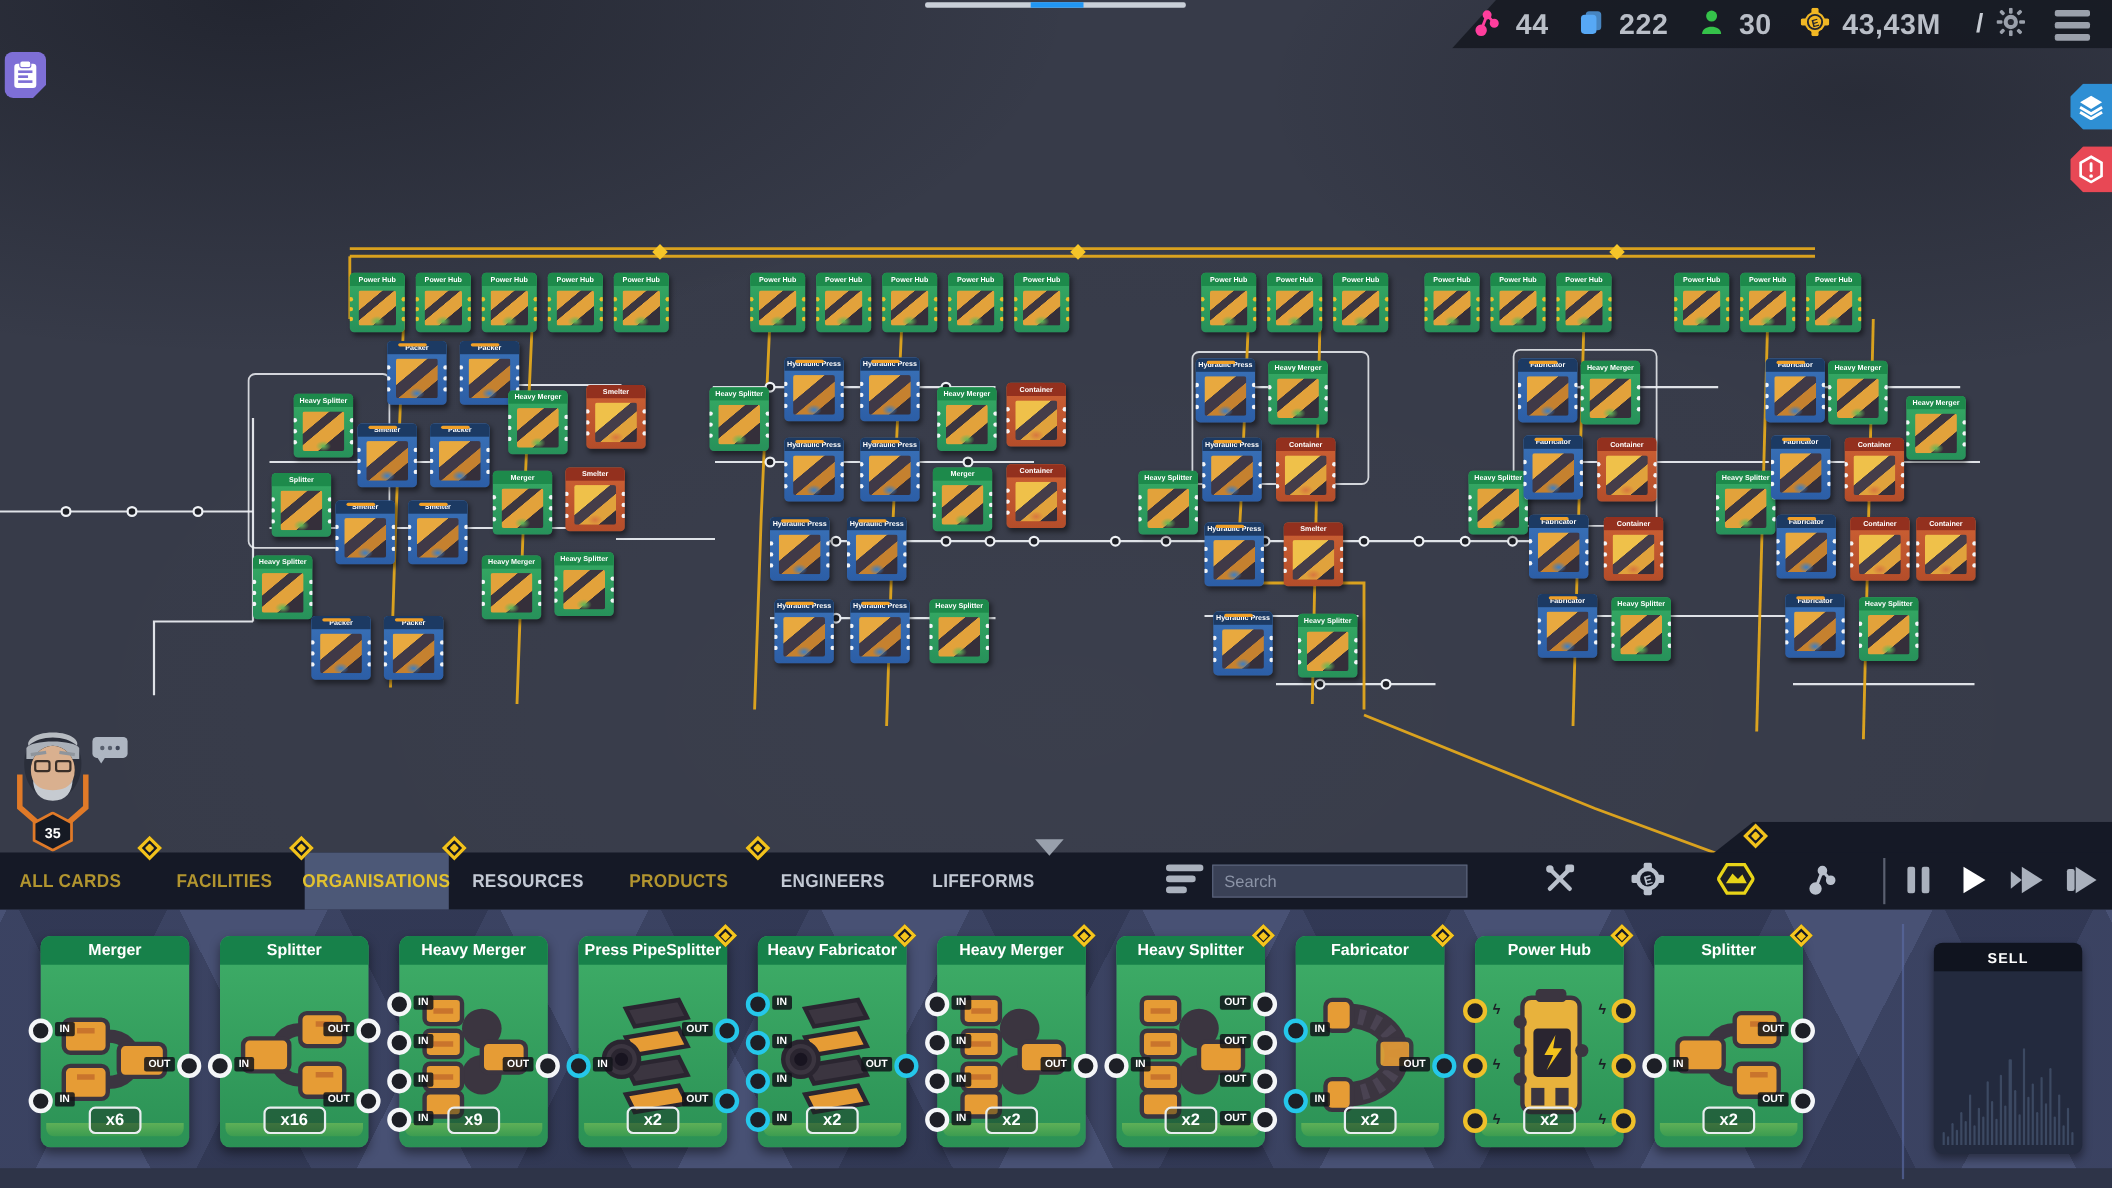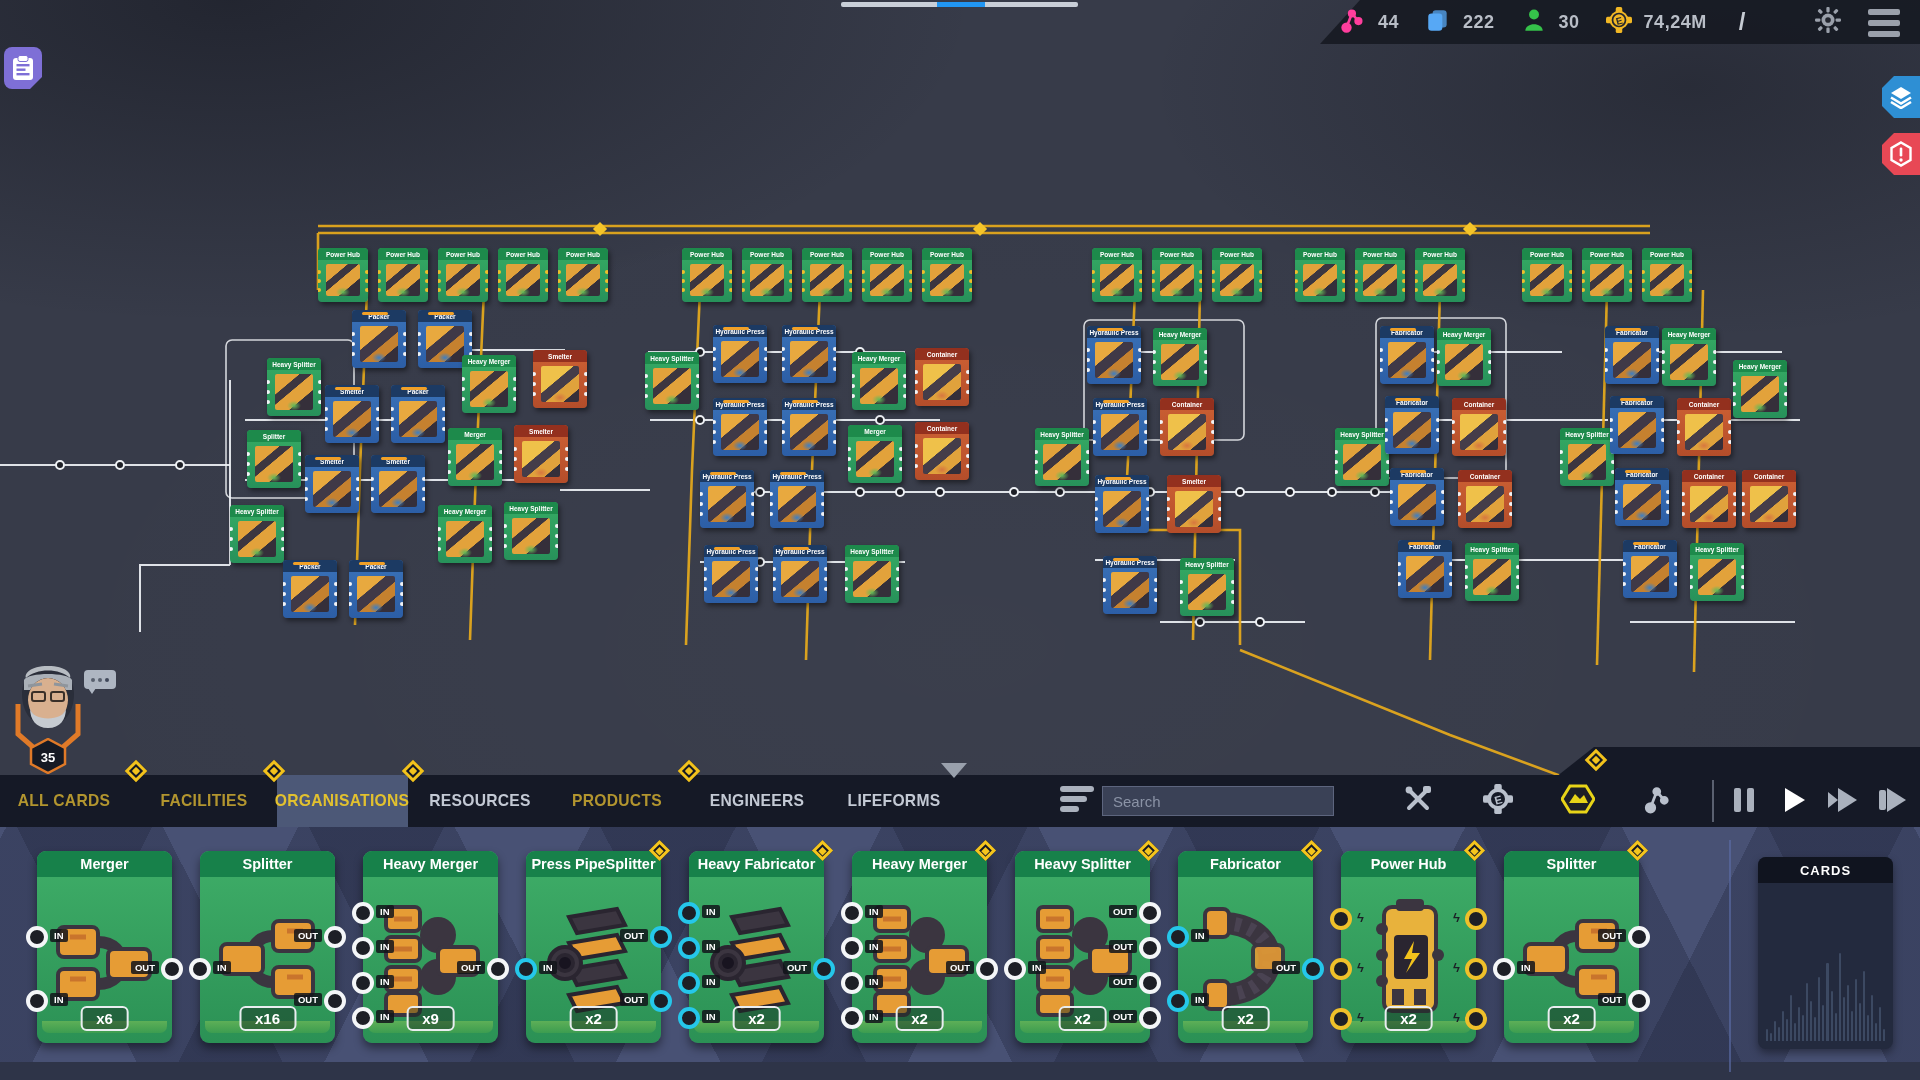--- a/index.html
+++ b/index.html
@@ -13,21 +13,21 @@
       #373b49; }
   .abs { position:absolute; }
 
   
   #topbar-bg { left:1320px; top:0; width:600px; height:44px; background:rgba(23,26,35,.92);
     clip-path:polygon(40px 0,100% 0,100% 100%,0 100%); }
   #top-progress { left:841px; top:2px; width:237px; height:5px; background:#c9cfd8; border-radius:2px; }
   #top-progress .fill { position:absolute; top:0; height:5px; background:#2196f3; }
   #resources { left:1340px; top:0; width:430px; height:44px; display:flex; align-items:center; gap:10px; }
   .res { display:flex; align-items:center; gap:12px; margin-right:16px; }
-  .res .val { color:#b9bec7; font-size:18px; font-weight:bold; letter-spacing:.5px; }
+  .res .val { color:#b9bec7; font-size:26px; font-weight:bold; letter-spacing:.5px; }
   .slash { color:#c6cbd3; font-size:24px; font-weight:bold; margin:0 6px; }
   .hud-ic { width:26px; height:26px; display:inline-block; }
   #gear-btn { left:1815px; top:7px; width:32px; height:32px; }
   #menu-btn { left:1868px; top:9px; width:32px; height:28px; display:flex; flex-direction:column; justify-content:space-between; }
   #menu-btn i { display:block; height:6px; background:#9aa0ab; border-radius:2px; }
 
   #quest-btn { left:4px; top:47px; width:38px; height:42px; background:#7e6fd6; border-radius:8px;
     clip-path:polygon(0 0,100% 0,100% calc(100% - 12px),calc(100% - 12px) 100%,0 100%);
     display:flex; align-items:center; justify-content:center; }
   .side-btn { left:1882px; width:38px; height:42px; border-radius:8px 0 0 8px;
@@ -734,21 +734,21 @@
             <g fill="#f2b824">
               <rect x="9" y="0" width="6" height="6" rx="1.5"></rect>
               <rect x="9" y="18" width="6" height="6" rx="1.5"></rect>
               <rect x="0" y="9" width="6" height="6" rx="1.5"></rect>
               <rect x="18" y="9" width="6" height="6" rx="1.5"></rect>
               <circle cx="12" cy="12" r="8.6"></circle>
             </g>
             <circle cx="12" cy="12" r="6" fill="none" stroke="#23262f" stroke-width="1.6"></circle>
             <text x="12" y="16" text-anchor="middle" font-size="9" font-weight="bold" fill="#23262f" transform="rotate(-15 12 12)">E</text>
           </svg></span>
-        <span class="val">74,24M</span>
+        <span class="val">43,43M</span>
       </div>
       <span class="slash">/</span>
     </div>
   <div id="gear-btn" class="abs">
     <svg class="hud-ic" viewBox="0 0 24 24">
       <g fill="#9aa0ab">
           <circle cx="12" cy="12" r="6"></circle>
       <g>
             <rect x="10.5" y="0" width="3" height="5" rx="1"></rect>
             <rect x="10.5" y="19" width="3" height="5" rx="1"></rect>
@@ -1203,21 +1203,21 @@
         <div class="port  pr" style="top: 139px;"></div>
         <span class="plabel lr" style="top: 142px;">OUT</span>
         <div class="count-pill">x2</div>
         <div class="hbadge">
           <i></i>
         </div>
       </div>
     </div>
   <div id="tray-divider" class="abs"></div>
   <div id="sell-panel" class="abs">
-    <div class="hd">CARDS</div>
+    <div class="hd">SELL</div>
     <div id="sell-bars">
         <i style="height: 12px;"></i>
         <i style="height: 8px;"></i>
         <i style="height: 20px;"></i>
         <i style="height: 14px;"></i>
         <i style="height: 30px;"></i>
         <i style="height: 22px;"></i>
         <i style="height: 46px;"></i>
         <i style="height: 18px;"></i>
         <i style="height: 34px;"></i>

